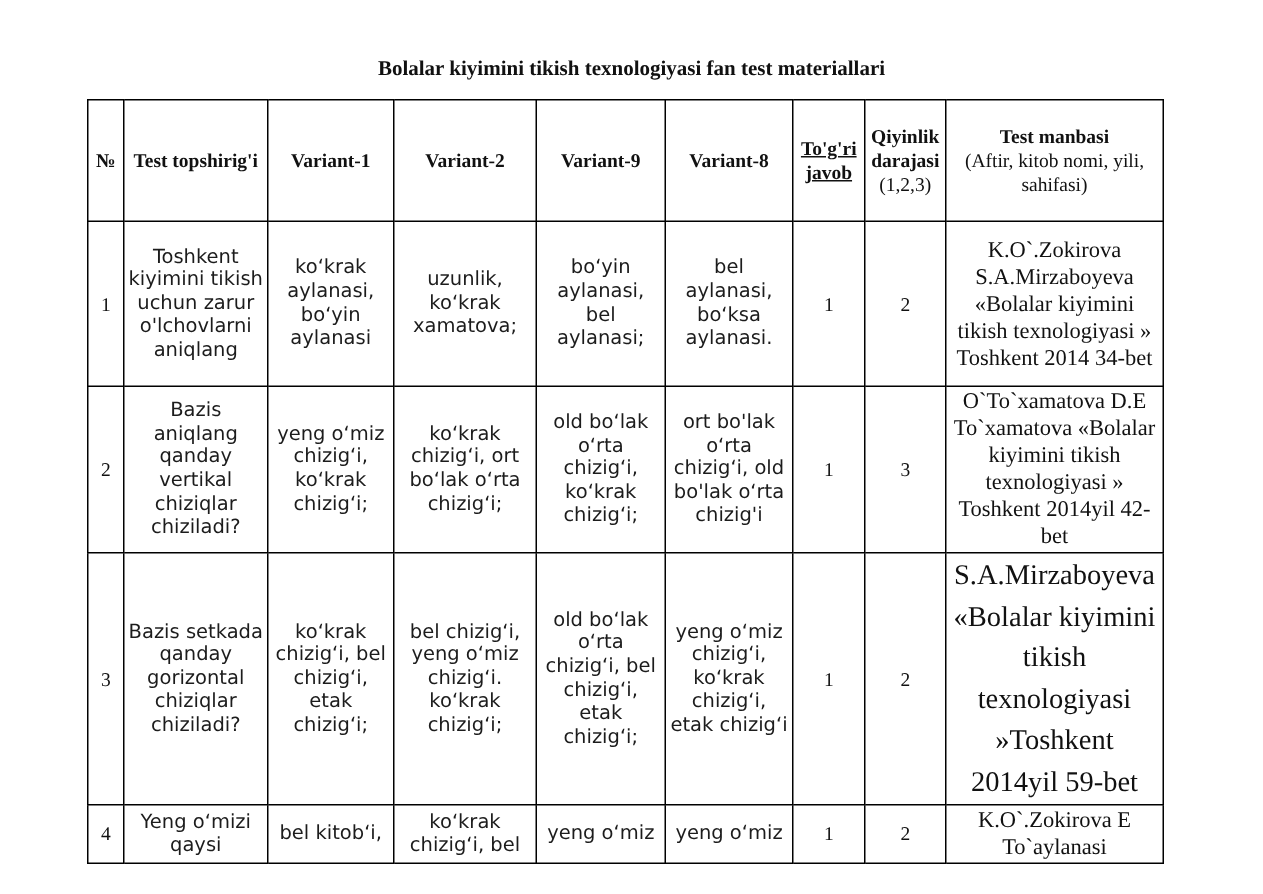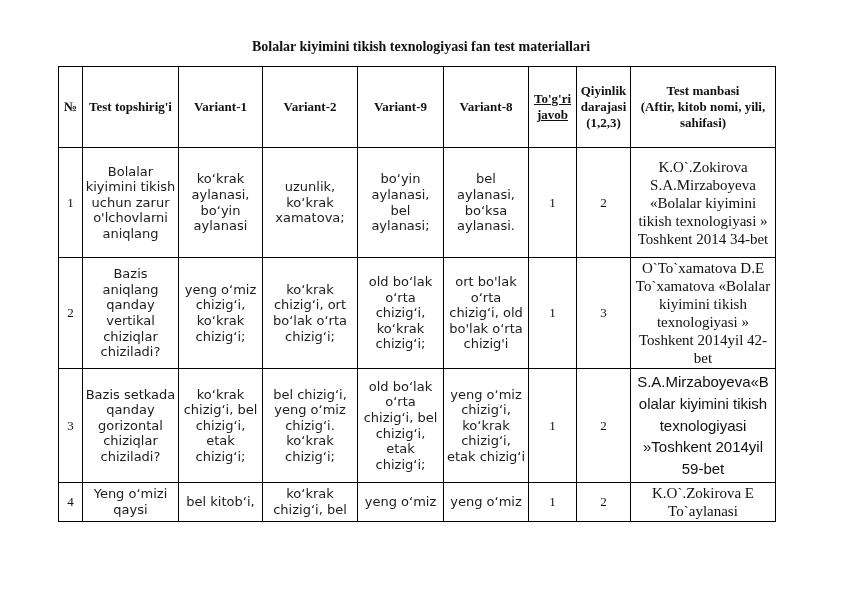--- a/index.html
+++ b/index.html
@@ -41,40 +41,40 @@
   th.hdr {
     font-family: "Liberation Serif", serif;
     font-weight: bold;
     font-size: 13px;
     line-height: 1.22;
     overflow-wrap: break-word;
     word-break: break-word;
   }
   th.th-answer { padding: 1px 5px; text-decoration: underline; }
   th.th-diff { padding: 1px 6px; margin-top: 12px; }
-  .hdr-sub { font-weight: bold; }
+  .hdr-sub { font-weight: normal; }
   td.cell-sans {
     font-family: "DejaVu Sans", sans-serif;
     font-size: 13px;
     line-height: 1.2;
     color: #1c1c1c;
     overflow-wrap: break-word;
   }
   td.cell-num, td.cell-ans {
     font-family: "Liberation Serif", serif;
     font-size: 13px;
   }
   td.cell-src {
     font-family: "Liberation Serif", serif;
     font-size: 15px;
     line-height: 1.2;
   }
   td.cell-src-sans {
-    font-family: Liberation Sans, sans-serif;
-    font-size: 15px;
+    font-family: Liberation Serif, serif;
+    font-size: 19px;
     line-height: 1.45;
     overflow-wrap: break-word;
     word-break: break-word;
   }
   tr.r-head { height: 81px; }
   tr.r-1 { height: 110px; }
   tr.r-2 { height: 100px; }
   tr.r-3 { height: 114px; }
   tr.r-4 { height: 38px; }
 </style>
@@ -106,21 +106,21 @@
       <th class="hdr">Variant-2</th>
       <th class="hdr">Variant-9</th>
       <th class="hdr">Variant-8</th>
       <th class="hdr th-answer">To'g'ri javob</th>
       <th class="hdr th-diff"><span>Qiyinlik darajasi</span> <span class="hdr-sub">(1,2,3)</span></th>
       <th class="hdr"><span>Test manbasi</span><br><span class="hdr-sub">(Aftir, kitob nomi, yili, sahifasi)</span></th>
     </tr>
 
     <tr class="r-1">
       <td class="cell-num">1</td>
-      <td class="cell-sans">Bolalar kiyimini tikish uchun zarur o'lchovlarni aniqlang</td>
+      <td class="cell-sans">Toshkent kiyimini tikish uchun zarur o'lchovlarni aniqlang</td>
       <td class="cell-sans">ko‘krak aylanasi, bo‘yin aylanasi</td>
       <td class="cell-sans">uzunlik, ko‘krak xamatova;</td>
       <td class="cell-sans">bo‘yin aylanasi, bel aylanasi;</td>
       <td class="cell-sans">bel aylanasi, bo‘ksa aylanasi.</td>
       <td class="cell-ans">1</td>
       <td class="cell-ans">2</td>
       <td class="cell-src">K.O`.Zokirova S.A.Mirzaboyeva «Bolalar kiyimini tikish texnologiyasi  » Toshkent 2014 34-bet</td>
     </tr>
 
     <tr class="r-2">

